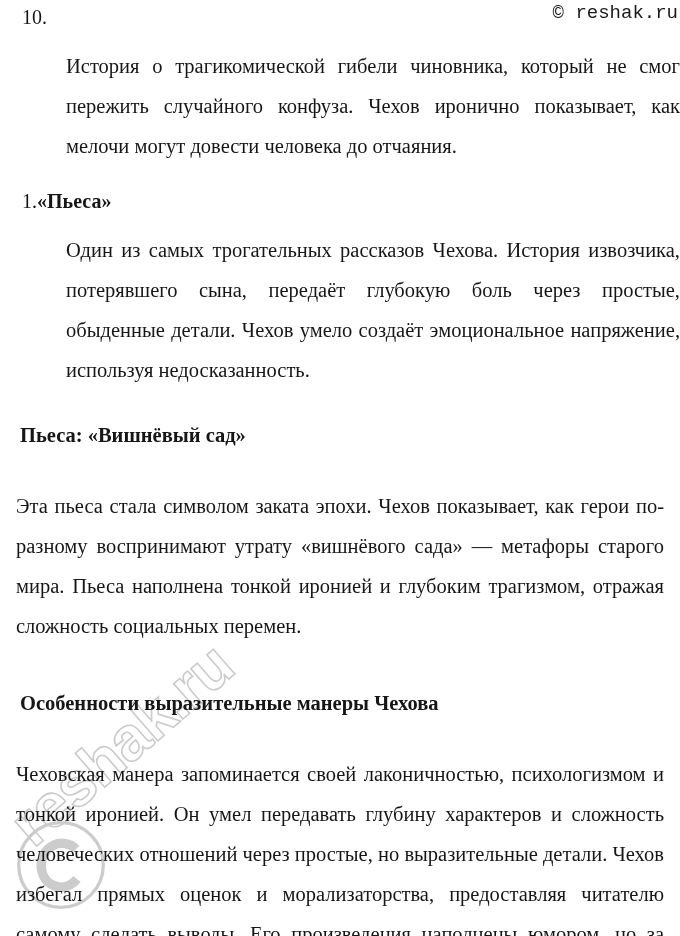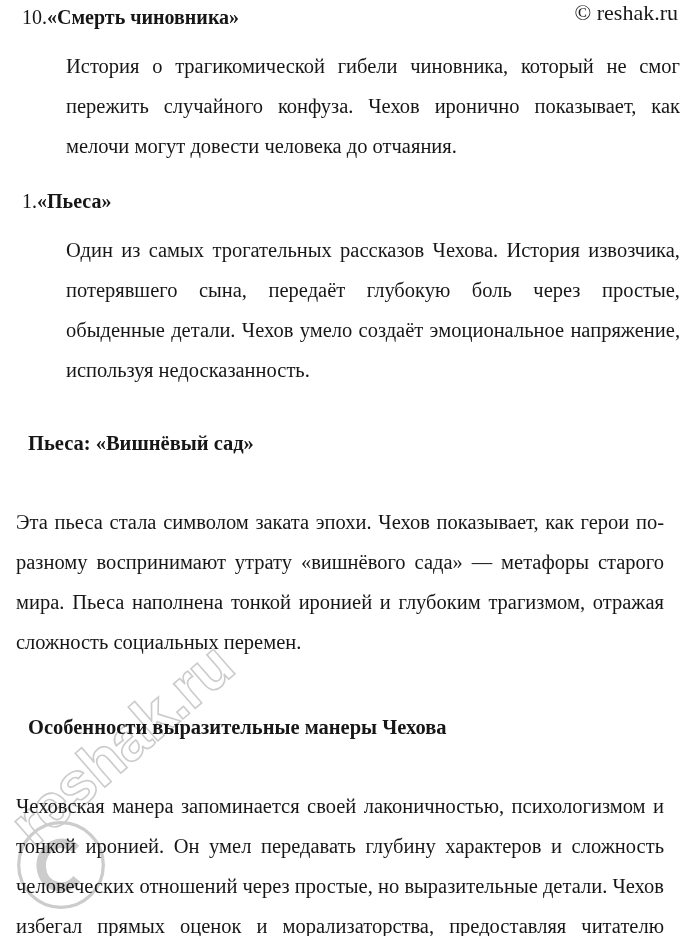--- a/index.html
+++ b/index.html
@@ -58,22 +58,22 @@
     width: 94px;
     height: 94px;
   }
   .wm-copy svg { display:block; width:100%; height:100%; }
 
   
   .credit {
     position: absolute;
     right: 2px;
     top: 1px;
-    font-family: Liberation Serif, serif;
-    font-size: 22px;
+    font-family: Liberation Mono, monospace;
+    font-size: 19px;
     line-height: 24px;
     color: #1a1a1a;
     white-space: nowrap;
     z-index: 3;
   }
 
   
   .work-item {
     position: relative;
     margin: 0;
@@ -103,21 +103,21 @@
     padding-left: 66px;
     padding-right: 0px;
     hyphens: none;
   }
 
   
   .section-heading {
     font-size: 20.5px;
     line-height: 30px;
     font-weight: 700;
-    margin: 12px;
+    margin: 4px;
     padding-left: 16px;
     white-space: nowrap;
   }
   .section-body {
     font-size: 20.5px;
     line-height: 40px;
     text-align: justify;
     text-align-last: left;
     margin: 16px;
     padding-left: 0;
@@ -145,21 +145,20 @@
 
 <div class="page">
 
   <div class="credit">© reshak.ru</div>
 
   <div class="top-pad"></div>
 
   <div class="work-item">
     <div class="work-head">
       <span class="work-num">10.</span>
-      <span class="work-title">«Смерть чиновника»</span>
     </div>
     <div class="sp-14"></div>
     <p class="work-body">История о трагикомической гибели чиновника, который не смог пережить случайного конфуза. Чехов иронично показывает, как мелочи могут довести человека до отчаяния.</p>
   </div>
 
   <div class="sp-20"></div>
 
   <div class="work-item">
     <div class="work-head">
       <span class="work-num">1.</span>

